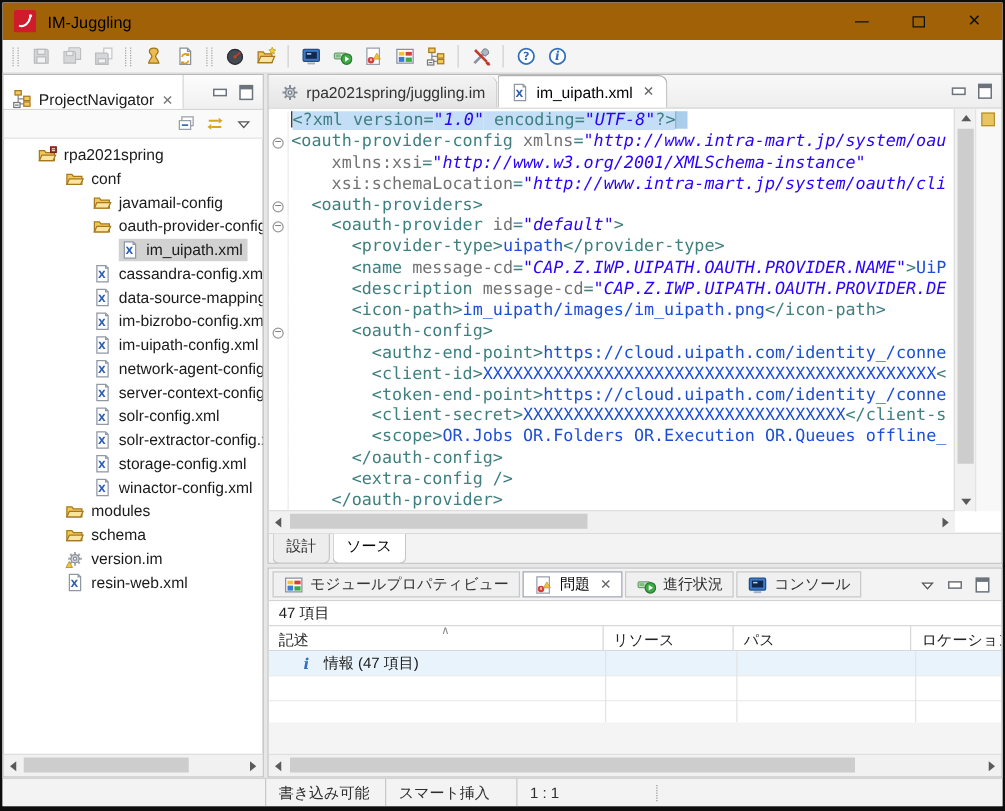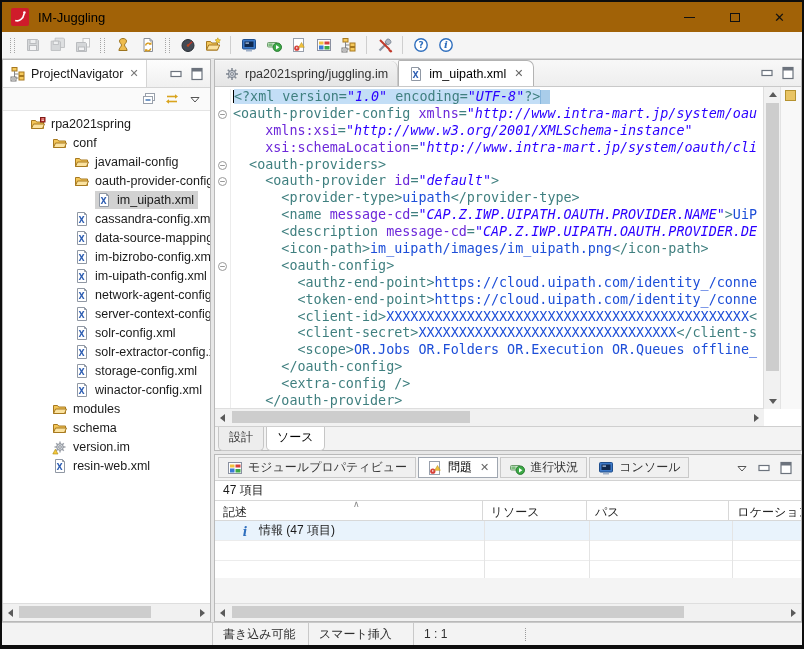--- a/index.html
+++ b/index.html
@@ -19,21 +19,21 @@
   .toolbar{position:absolute;left:0;top:30px;right:0;height:26px;background:#f5f5f5;border-bottom:1px solid #d8d8d8;display:flex;align-items:center;padding:0 3px}
   .tbtn{width:25px;height:23px;border:0;background:transparent;padding:2px;display:flex;align-items:center;justify-content:center}
   .tbtn.dis{opacity:.45;filter:grayscale(.85)}
   .thandle{width:3px;height:15px;border-left:1px dotted #a6a6a6;border-right:1px dotted #a6a6a6;margin:0 5px}
   .tsep{width:1px;height:18px;background:#cfcfcf;margin:0 5px}
   
   .workbench{position:absolute;left:0;top:57px;right:0;bottom:23px;background:#e7e7e7;display:flex}
   
   .pnav{width:209px;flex:none;display:flex;flex-direction:column;background:#fff;border:1px solid #b9b9b9;box-sizing:border-box;min-height:0}
   .vhead{height:27px;flex:none;display:flex;align-items:stretch;background:linear-gradient(#fdfdfd,#f0f0f0);border-bottom:1px solid #d5d5d5}
-  .vtab{display:flex;align-items:center;gap:5px;padding:0 7px;background:#fff;border-right:1px solid #d5d5d5;font-size:12.5px;white-space:nowrap}
+  .vtab{display:flex;align-items:flex-end;gap:5px;padding:0 7px;background:#fff;border-right:1px solid #d5d5d5;font-size:12.5px;white-space:nowrap}
   .vclose{color:#777;font-size:11px;margin-left:1px}
   .vbtns{margin-left:auto;display:flex;align-items:center;gap:5px;padding-right:5px}
   .vtools{height:22px;flex:none;background:#fafafa;border-bottom:1px solid #e4e4e4;display:flex;justify-content:flex-end;align-items:center;gap:7px;padding-right:7px}
   .tree{flex:1;overflow:hidden;padding-top:3px;font-size:12.5px;min-height:0}
   .trow{height:19px;display:flex;align-items:center;white-space:nowrap}
   .twrap{display:flex;align-items:center;gap:5px;padding:0 4px 0 1px;height:18px}
   .trow.sel .twrap{background:#d2d2d2}
   
   .hscroll{position:relative;height:17px;flex:none;background:#f1f1f1;border-top:1px solid #dedede}
   .sarr{position:absolute;top:0;width:15px;height:100%;display:flex;align-items:center;justify-content:center}
@@ -51,21 +51,21 @@
   .etab.active{background:#fff;border:1px solid #b3b3b3;border-bottom:0;height:26px;border-top-right-radius:7px;border-top-left-radius:2px;color:#000}
   .tclose{color:#666;font-size:11px;margin-left:3px}
   .ebtns{margin-left:auto;display:flex;align-items:center;gap:5px;padding-right:5px;align-self:center}
   
   .ecode{flex:1;position:relative;overflow:hidden;background:#fff;min-height:0}
   .codelines{position:absolute;left:0;top:0;right:37px;bottom:17px;overflow:hidden;padding-top:2px}
   .cline{height:16.9px;line-height:16.9px;display:flex}
   .fold{width:15px;flex:none;border-right:1px solid #ececec;display:flex;align-items:center;justify-content:center}
   .fm{width:9px;height:9px;border:1px solid #999;border-radius:50%;color:#777;font-size:9px;line-height:7px;text-align:center;background:#fff;box-sizing:border-box;font-family:"DejaVu Sans Mono",monospace}
   .ctext{white-space:pre;font-family:"DejaVu Sans Mono","Liberation Mono",monospace;font-size:13.4px;padding-left:2px}
-  .sd{color:#3f7f7f}.sa{color:#6d28d9}.sv{color:#2a00ff;font-style:italic}.st{color:#1d4ed8;font-weight:normal}.sp{color:#000}
+  .sd{color:#3f7f7f}.sa{color:#737373}.sv{color:#2a00ff;font-style:italic}.st{color:#1d4ed8;font-weight:normal}.sp{color:#000}
   .selbg{background:var(--sel,#c3def6)}
   .caret{display:inline-block;width:0;border-left:1.5px solid #000;height:13px;vertical-align:-2px}
   .seltail{display:inline-block;width:9px;height:14px;background:#a9cdea;border-left:1px solid #85b5dc;vertical-align:-3px}
   .vscroll{position:absolute;right:20px;top:0;bottom:17px;width:17px;background:#f1f1f1;border-left:1px solid #dedede}
   .va{position:absolute;left:0;width:100%;height:15px;display:flex;align-items:center;justify-content:center}
   .va.up{top:0}.va.down{bottom:0}
   .vthumb{position:absolute;left:2px;right:2px;top:16px;height:268px;background:#cdcdcd}
   .ruler{position:absolute;right:0;top:0;bottom:17px;width:20px;background:#f8f8f8;border-left:1px solid #e3e3e3}
   .occ{position:absolute;top:3px;left:4px;width:11px;height:11px;background:#e9c463;border:1px solid #b5922f;box-sizing:border-box}
   .ehscroll{position:absolute;left:0;right:37px;bottom:0;height:17px;background:#f1f1f1;border-top:1px solid #dedede}
@@ -678,25 +678,25 @@
                   <span class="fm">−</span>
                 </span>
                 <span class="ctext"><span class="sd">      &lt;oauth-config&gt;</span></span>
               </div>
               <div class="cline">
                 <span class="fold"></span>
                 <span class="ctext"><span class="sd">        &lt;authz-end-point&gt;</span><span class="st">https://cloud.uipath.com/identity_/conne</span></span>
               </div>
               <div class="cline">
                 <span class="fold"></span>
+                <span class="ctext"><span class="sd">        &lt;client-id&gt;</span><span class="st">XXXXXXXXXXXXXXXXXXXXXXXXXXXXXXXXXXXXXXXXXXXXX</span><span class="sd">&lt;</span></span>
+              </div>
+              <div class="cline">
+                <span class="fold"></span>
                 <span class="ctext"><span class="sd">        &lt;token-end-point&gt;</span><span class="st">https://cloud.uipath.com/identity_/conne</span></span>
-              </div>
-              <div class="cline">
-                <span class="fold"></span>
-                <span class="ctext"><span class="sd">        &lt;client-id&gt;</span><span class="st">XXXXXXXXXXXXXXXXXXXXXXXXXXXXXXXXXXXXXXXXXXXXX</span><span class="sd">&lt;</span></span>
               </div>
               <div class="cline">
                 <span class="fold"></span>
                 <span class="ctext"><span class="sd">        &lt;client-secret&gt;</span><span class="st">XXXXXXXXXXXXXXXXXXXXXXXXXXXXXXXX</span><span class="sd">&lt;/client-s</span></span>
               </div>
               <div class="cline">
                 <span class="fold"></span>
                 <span class="ctext"><span class="sd">        &lt;scope&gt;</span><span class="st">OR.Jobs OR.Folders OR.Execution OR.Queues offline_</span></span>
               </div>
               <div class="cline">

